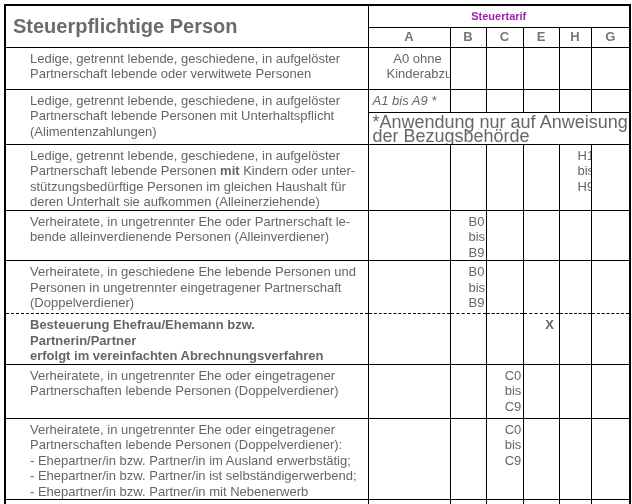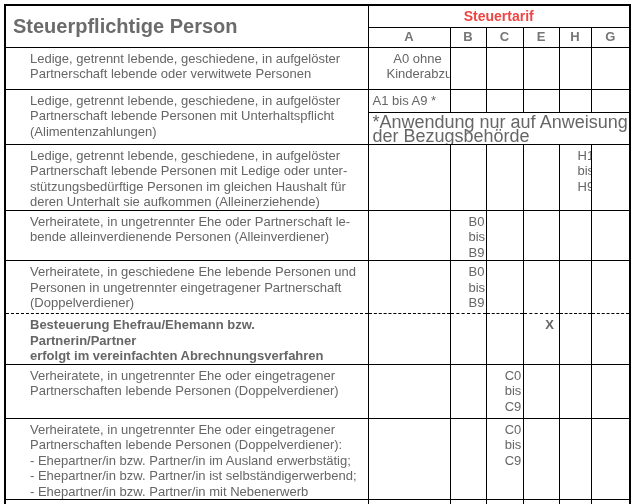--- a/index.html
+++ b/index.html
@@ -28,39 +28,39 @@
     vertical-align: top;
     font-size: 13px;
     line-height: 15.5px;
     color: #666666;
     white-space: pre-line;
     padding: 0;
     overflow: hidden;
   }
   td.desc { padding: 3px 5px 0 24px; }
   td.val { text-align: center; padding: 3px 1px 0 18px; }
-  td.val-left { text-align: left; padding: 3px 2px 0 4px; }
+  td.val-left { text-align: left; padding: 3px 2px 0 4px; font-style: italic; }
   td.title-cell {
     vertical-align: middle;
     font-weight: bold;
     font-size: 20px;
     color: #6b6b6b;
     padding: 0 0 0 7px;
   }
   td.hdr {
     font-weight: bold;
     text-align: center;
     vertical-align: middle;
     color: #767676;
     padding: 0;
   }
-  td.hdr-tariff { color: #ef4444; font-size: 14px; }
+  td.hdr-tariff { color: #a21caf; font-size: 11px; }
   td.footnote-cell { font-size: 18px; line-height: 14.5px; padding: 2px 0 0 4px; }
 
-  b { font-weight: normal; }
+  b { font-weight: bold; }
 
   tr.hrow1 { height: 22px; }
   tr.hrow2 { height: 20px; }
   tr.r1 { height: 42px; }
   tr.r2a { height: 23px; }
   tr.r2b { height: 31px; }
   tr.r3 { height: 66px; }
   tr.r4 { height: 49px; margin-left: 44px; }
   tr.r5 { height: 53px; }
   tr.r6 { height: 33px; font-weight: bold; }
@@ -121,21 +121,21 @@
       <td class="val"></td>
       <td class="val"></td>
     </tr>
     <tr class="r2b">
       <td colspan="6" class="footnote-cell">*Anwendung nur auf Anweisung
 der Bezugsbehörde</td>
     </tr>
 
     <tr class="r3">
       <td class="desc"><span>Ledige, getrennt lebende, geschiedene, in aufgelöster
-Partnerschaft lebende Personen </span><b>mit</b><span> Ledige oder unter-
+Partnerschaft lebende Personen </span><b>mit</b><span> Kindern oder unter-
 stützungsbedürftige Personen im gleichen Haushalt für
 deren Unterhalt sie aufkommen (Alleinerziehende)</span></td>
       <td class="val"></td>
       <td class="val"></td>
       <td class="val"></td>
       <td class="val"></td>
       <td class="val">H1
 bis
 H9</td>
       <td class="val"></td>

